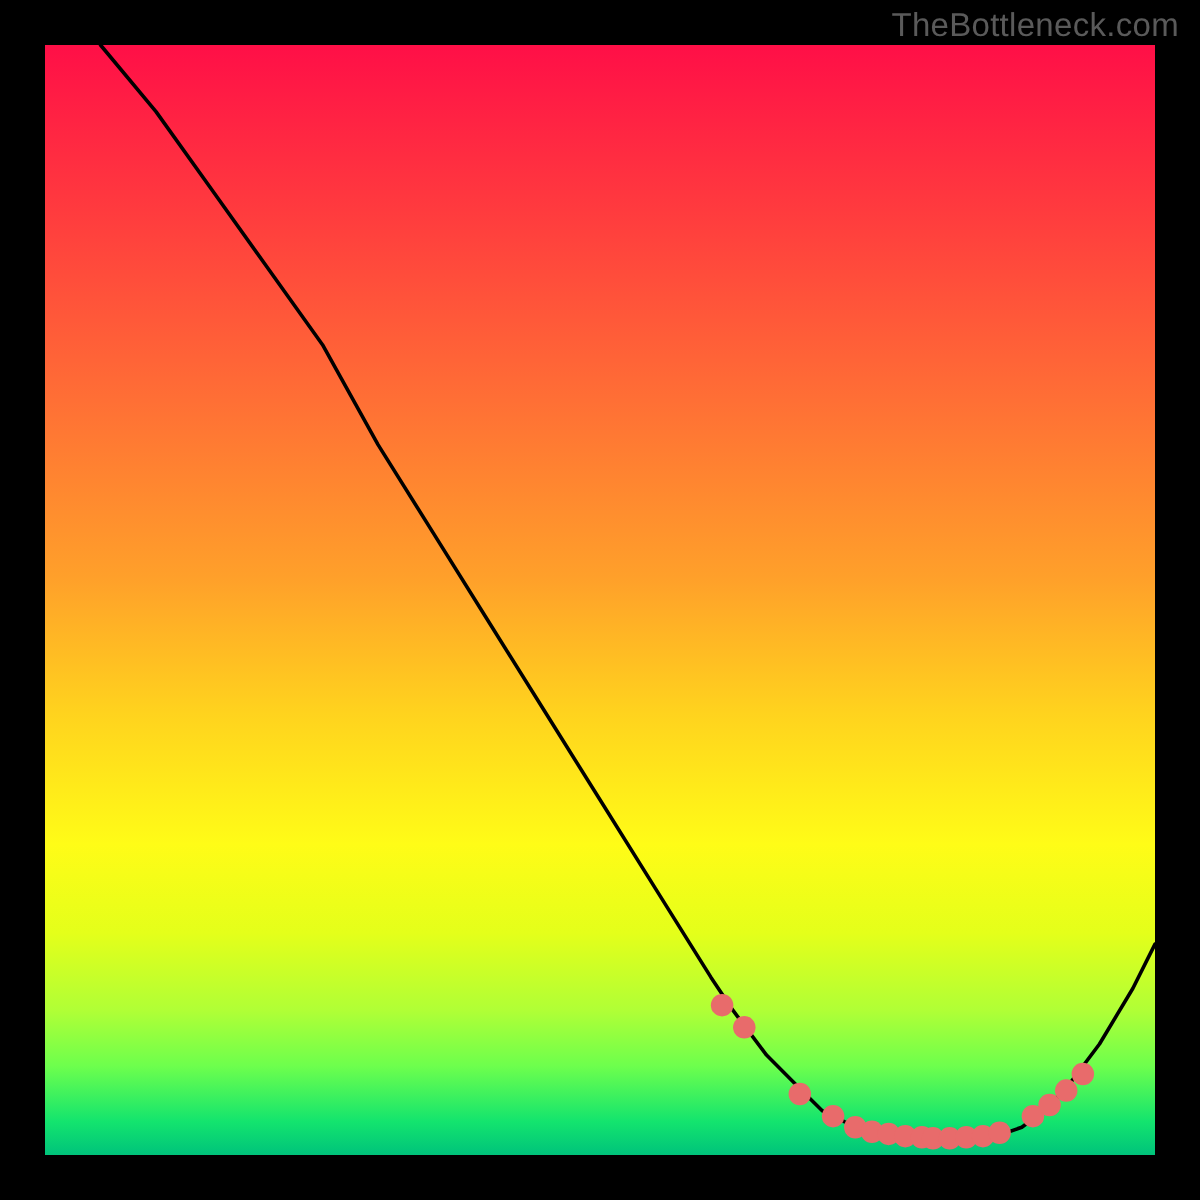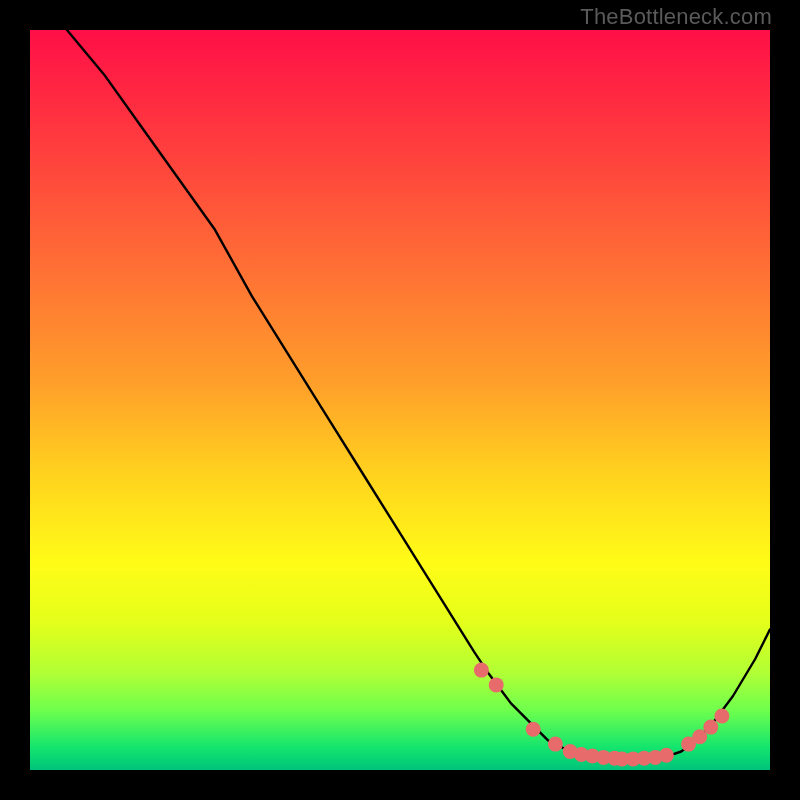--- a/index.html
+++ b/index.html
@@ -34,21 +34,21 @@
       #e4ff1a 80%,
       #b0ff36 87%,
       #6dff4d 92%,
       #13e46e 97%,
       #00c37b 100%
     );
   }
   .watermark {
     position: absolute;
     top: 4px;
-    right: 28px;
+    right: 14px;
     color: #5a5a5a;
     font-size: 22px;
     font-weight: 500;
     letter-spacing: 0.2px;
     user-select: none;
   }
   svg.overlay {
     position: absolute;
     left: 0;
     top: 0;

